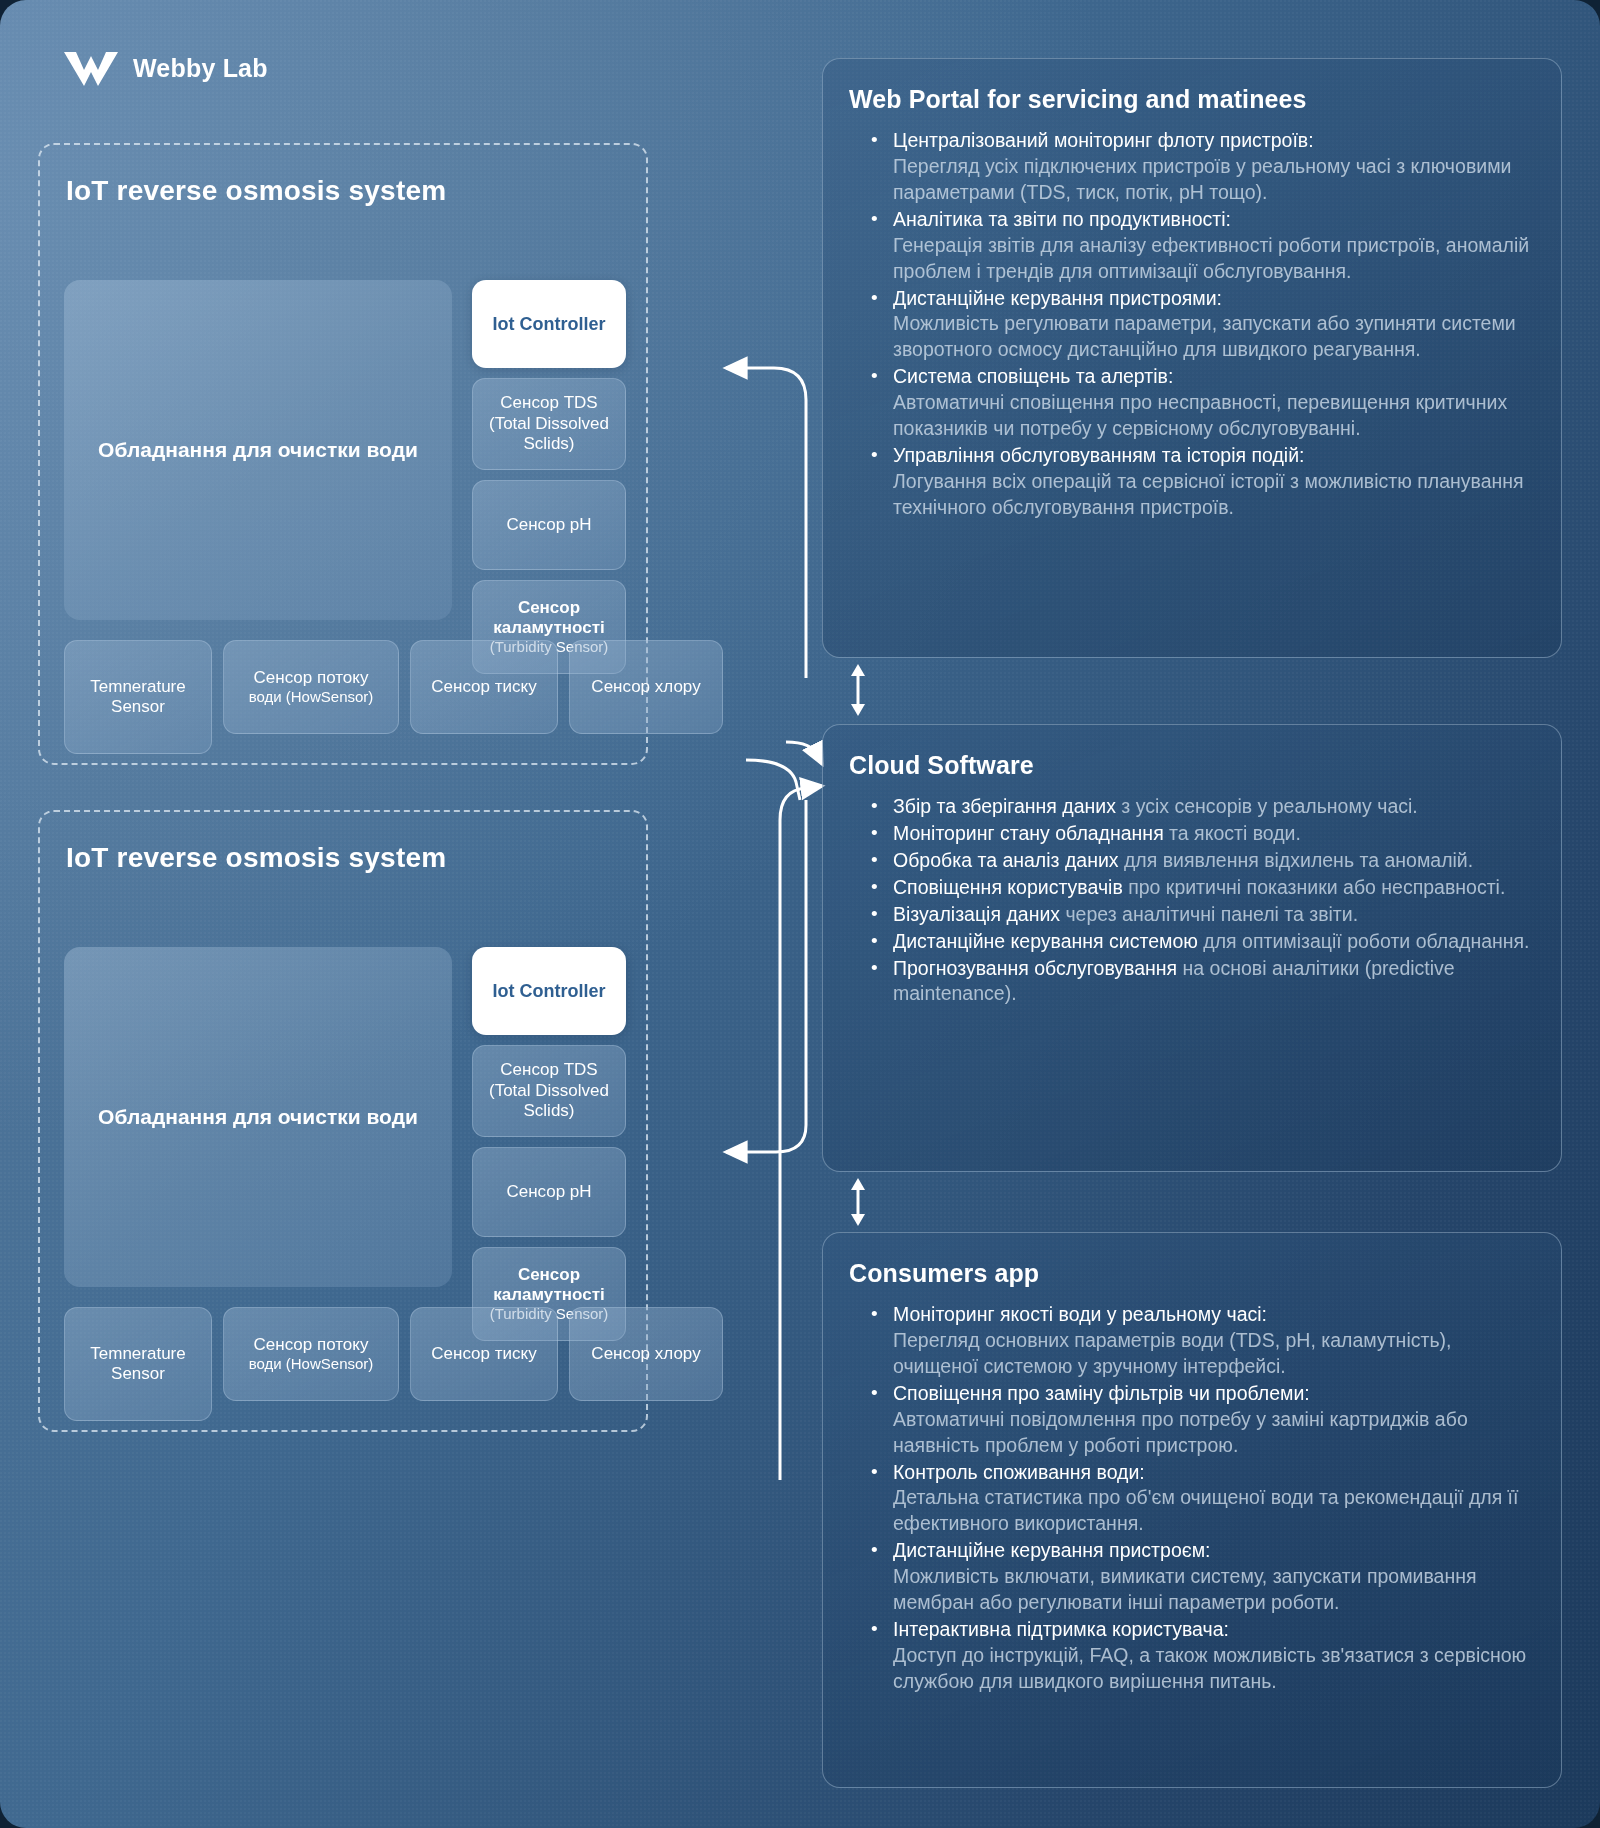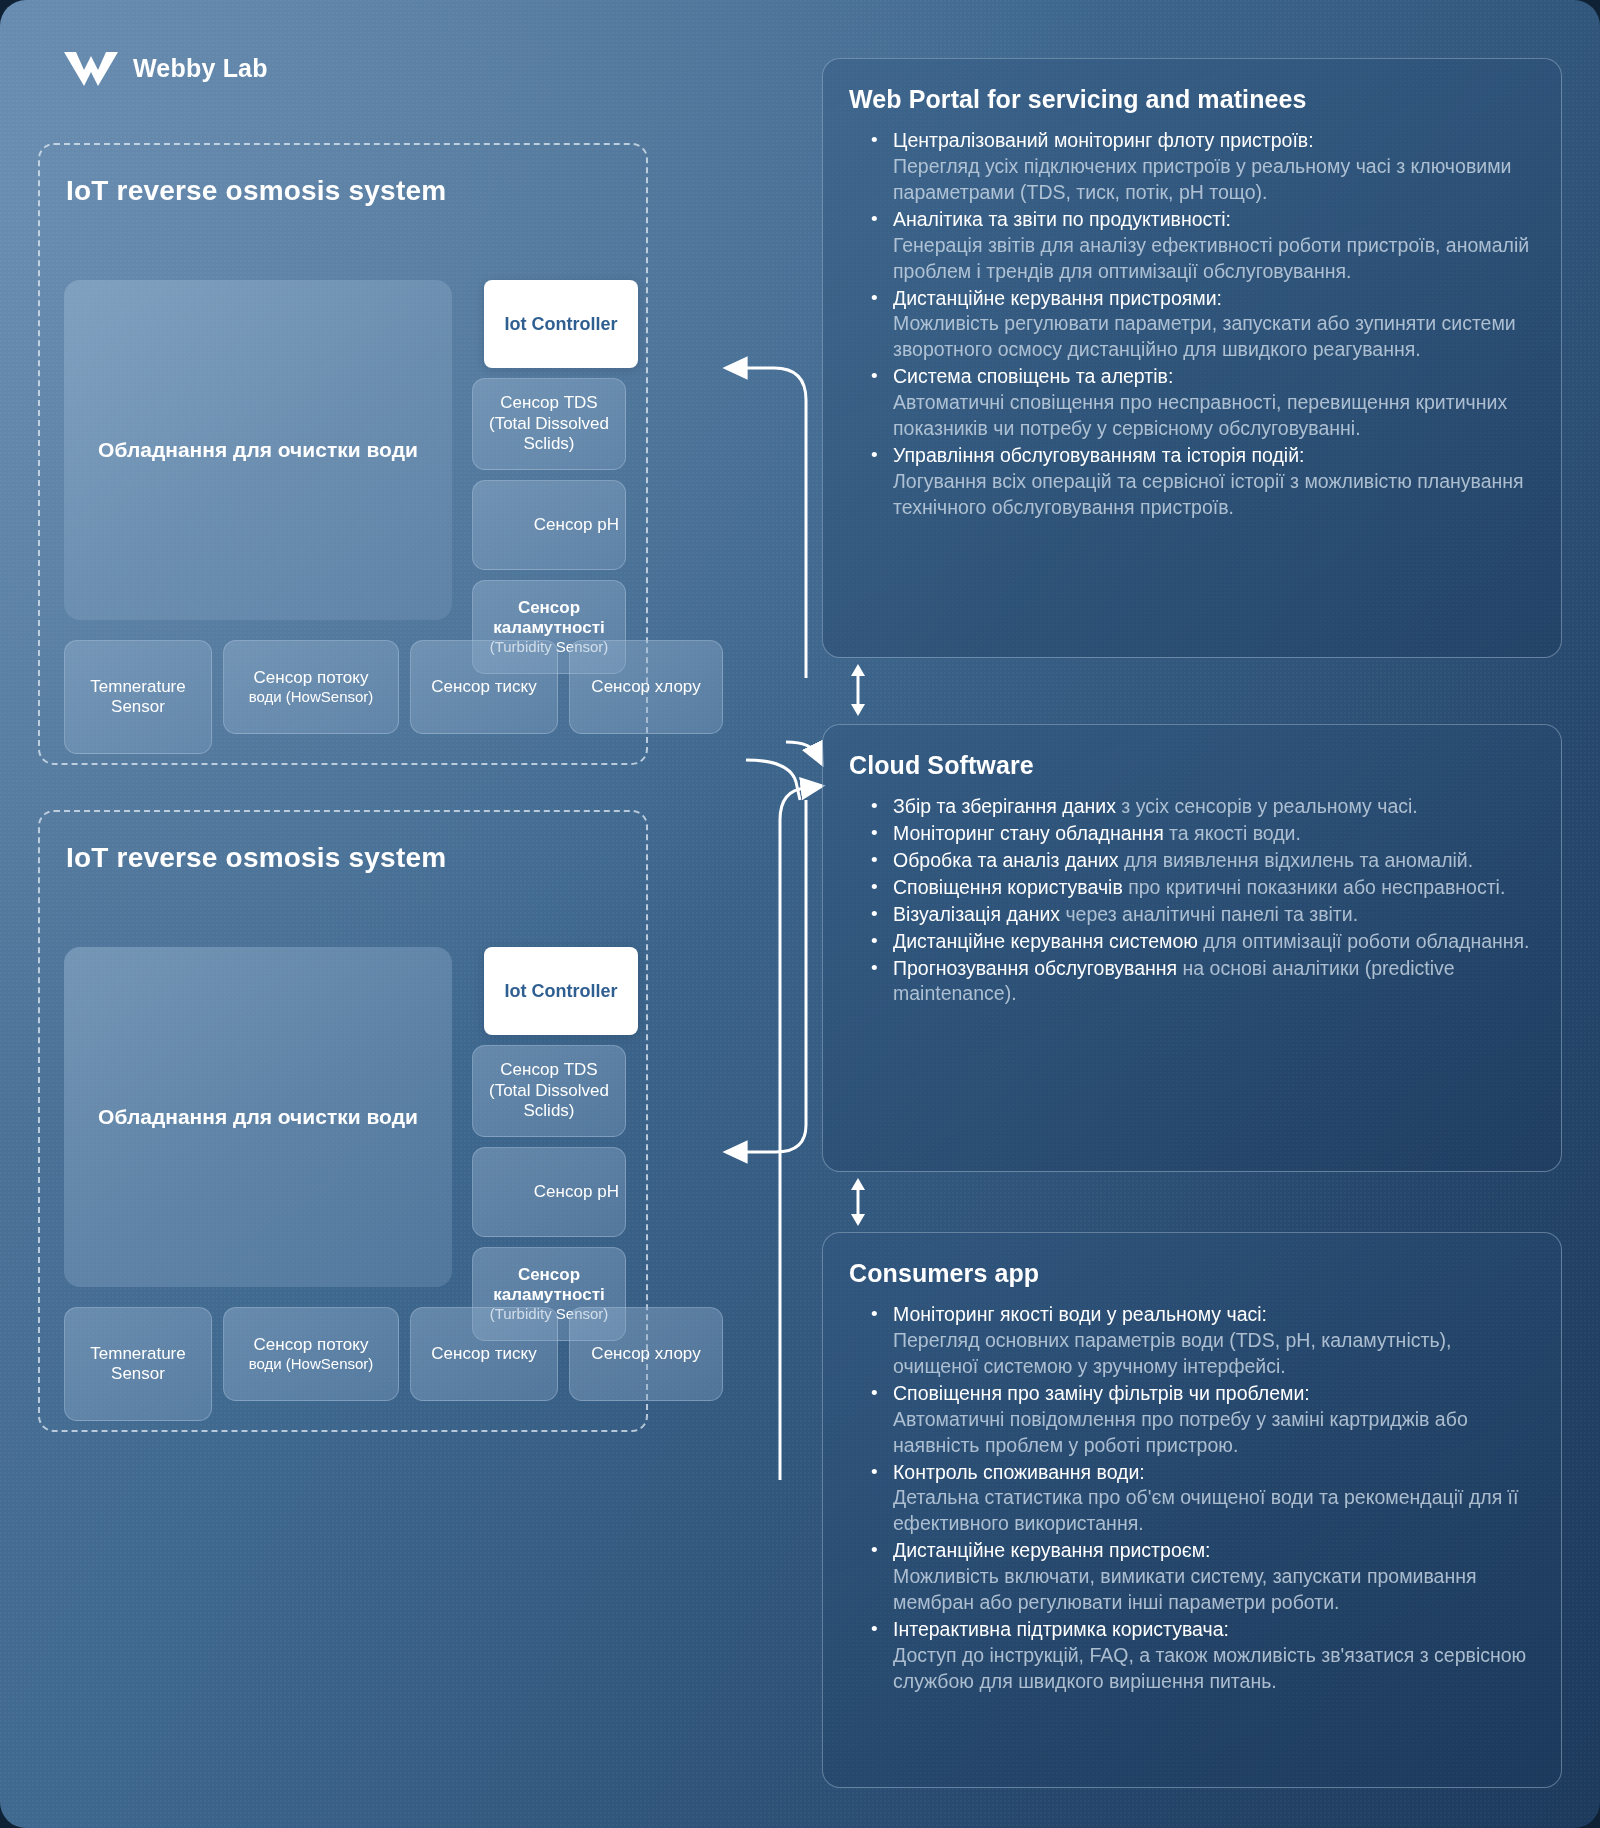--- a/index.html
+++ b/index.html
@@ -61,42 +61,41 @@
   }
   .equip-label {
     color: #ffffff; font-size: 21px; font-weight: 700; text-align: center;
     padding: 0 14px;
   }
 
   .ctrl-col { position: absolute; left: 432px; top: 135px; width: 154px; }
 
   .ctrl-box {
     width: 154px; height: 88px;
-    background: #ffffff; border-radius: 8px;
+    background: #ffffff; border-radius: 14px;
     display:flex; align-items:center; justify-content:center;
     box-shadow: 0 2px 10px rgba(10,30,55,0.18);
-    margin-left: 12px;
   }
   .ctrl-label { color:#2f5f91; font-size: 18px; font-weight: 700; }
 
   .sensor {
     background: linear-gradient(150deg, rgba(152,180,208,0.44) 0%, rgba(124,157,191,0.38) 100%);
     border: 1px solid rgba(200,219,237,0.30);
     border-radius: 13px;
     display:flex; align-items:center; justify-content:center;
     text-align:center;
     color:#ffffff;
     padding: 4px 6px;
   }
   .sensor .t { font-size: 17px; line-height: 1.2; }
   .sensor .t.b { font-weight: 700; }
   .sensor .t.sm { font-size: 15px; }
 
   .s-tds  { margin-top: 10px; width: 154px; height: 92px; }
-  .s-ph   { margin-top: 10px; width: 154px; height: 90px; justify-content: flex-end; }
+  .s-ph   { margin-top: 10px; width: 154px; height: 90px; }
   .s-turb { margin-top: 10px; width: 154px; height: 94px; }
 
   .bottom-row {
     position: absolute; left: 24px; top: 495px;
     display: flex; gap: 11px;
   }
   .s-temp  { width: 148px; height: 114px; }
   .s-flow  { width: 176px; height: 94px; }
   .s-press { width: 148px; height: 94px; }
   .s-chlor { width: 154px; height: 94px; }

